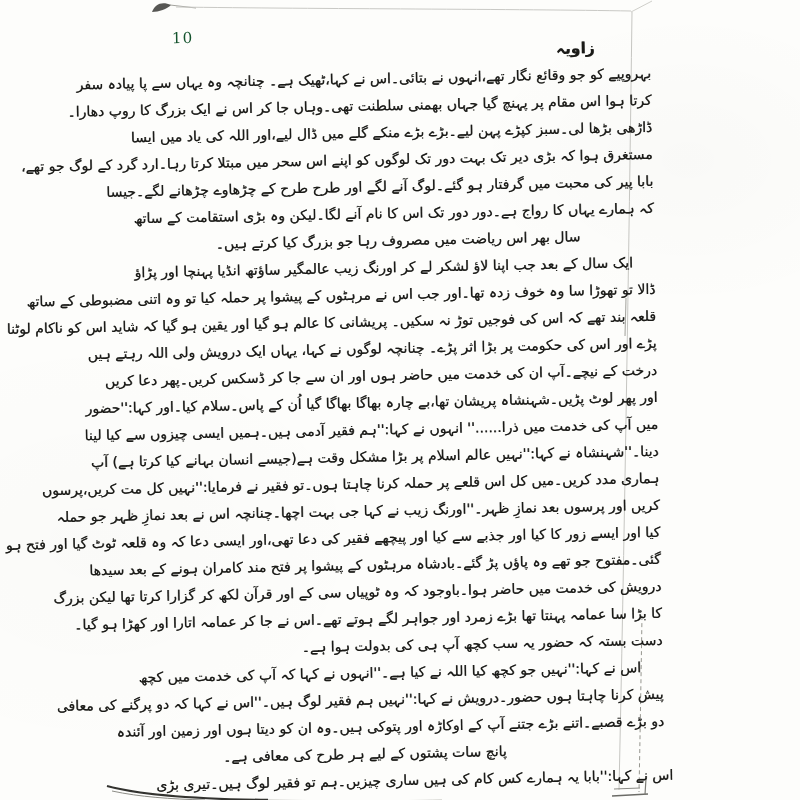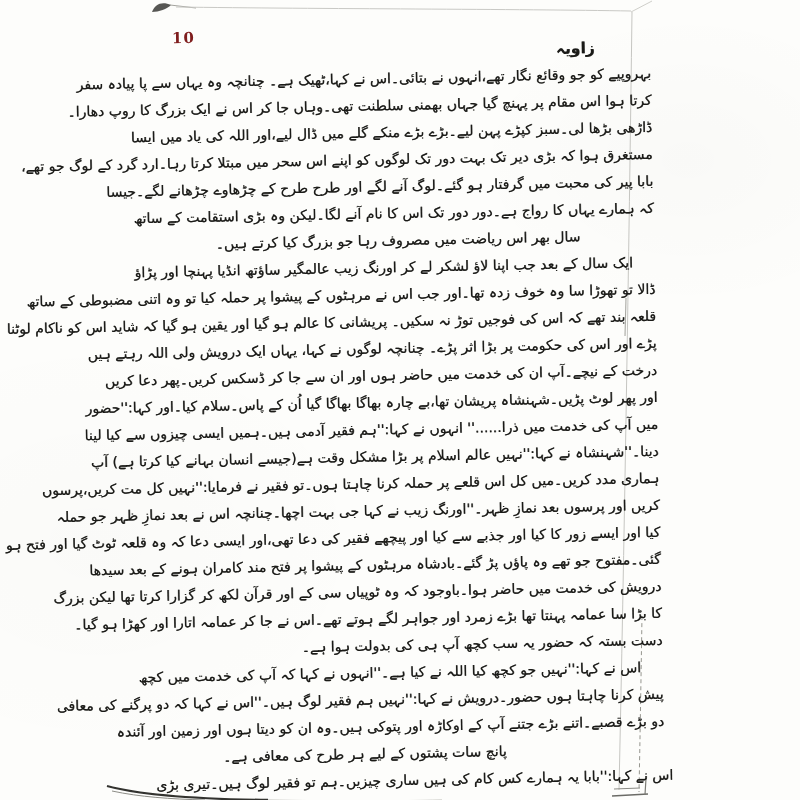--- a/index.html
+++ b/index.html
@@ -8,21 +8,21 @@
     background:
       radial-gradient(ellipse 320px 220px at 86% 20%, rgba(0,0,0,0.016), transparent 70%),
       radial-gradient(ellipse 420px 320px at 12% 68%, rgba(0,0,0,0.012), transparent 70%),
       #fdfdfb;
     font-family:"DejaVu Sans",sans-serif;
   }
   .scan{position:absolute;inset:0;}
   .artifacts{position:absolute;left:0;top:0;width:800px;height:800px;pointer-events:none;}
   .pageno{
     position:absolute;left:172px;top:29px;
-    font-family:"DejaVu Serif",serif;font-weight:bold;font-size:15px;color:#7f1d1d;
+    font-family:"DejaVu Serif",serif;font-weight:normal;font-size:15px;color:#14532d;
     transform:rotate(-1deg);letter-spacing:1px;
   }
   .text-block{
     position:absolute;left:146px;top:40px;width:512px;
     direction:rtl;
     transform:rotate(-1.15deg);
     transform-origin:50% 50%;
     color:#1a1a17;
   }
   .running-title{

